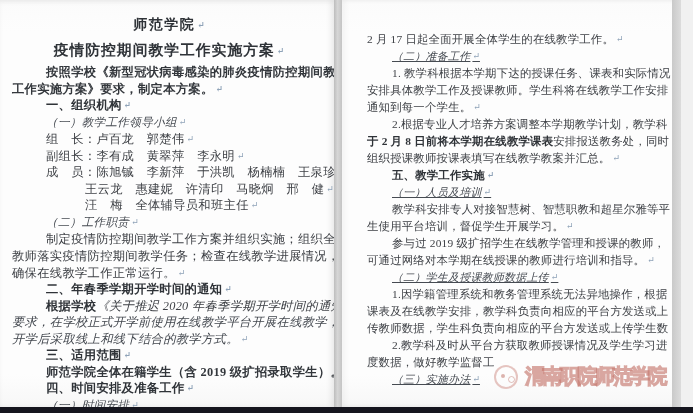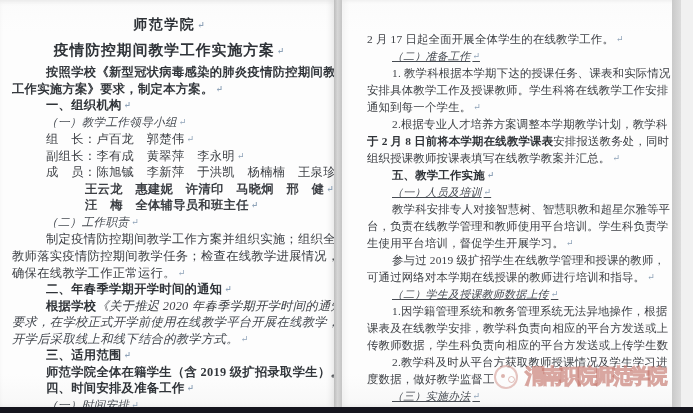--- a/index.html
+++ b/index.html
@@ -44,21 +44,21 @@
   .line{white-space:nowrap;font-size:12.3px;line-height:16.55px;letter-spacing:.3px;}
   .page-right .line{font-size:11.4px;line-height:17px;letter-spacing:.2px;}
   .s-title{text-align:center;font-weight:bold;font-size:14px;line-height:23px;letter-spacing:1.5px;color:#2f3338;}
   .s-sub{text-align:center;font-weight:bold;font-size:14.8px;line-height:26px;letter-spacing:1px;color:#2f3338;}
   .s-h{font-weight:bold;color:#2f3338;}
   .s-bb{font-weight:bold;color:#33373c;}
   .s-k{font-style:italic;font-size:11.6px;color:#464b52;}
   .page-right .s-k{font-size:11px;text-decoration:underline;}
   .s-kb{font-style:italic;color:#42474e;}
   .page-left .i1{padding-left:34px;}
-  .page-left .i2{padding-left:73px;font-weight:bold;}
+  .page-left .i2{padding-left:73px;}
   .page-right .i1{padding-left:25px;}
   .seg-b{font-weight:bold;color:#2f3338;}
   .seg-k{font-style:italic;}
   .mark{color:#8fa3b8;font-size:9px;margin-left:2px;vertical-align:1px;letter-spacing:0;}
   
   .watermark{
     position:absolute;left:494px;top:363px;display:flex;align-items:center;z-index:5;
     pointer-events:none;
   }
   .wm-logo{
@@ -126,21 +126,20 @@
         <div class="line s-k i1"><span>（二）准备工作</span><span class="mark">↵</span></div>
         <div class="line i1"><span>1. 教学科根据本学期下达的授课任务、课表和实际情况</span></div>
         <div class="line"><span>安排具体教学工作及授课教师。学生科将在线教学工作安排</span></div>
         <div class="line"><span>通知到每一个学生。</span><span class="mark">↵</span></div>
         <div class="line i1"><span>2.根据专业人才培养方案调整本学期教学计划，教学科</span></div>
         <div class="line"><span class="seg-b">于 2 月 8 日前将本学期在线教学课表</span><span>安排报送教务处，同时</span></div>
         <div class="line"><span>组织授课教师按课表填写在线教学教案并汇总。</span><span class="mark">↵</span></div>
         <div class="line s-h i1"><span>五、教学工作实施</span><span class="mark">↵</span></div>
         <div class="line s-k i1"><span>（一）人员及培训</span><span class="mark">↵</span></div>
         <div class="line i1"><span>教学科安排专人对接智慧树、智慧职教和超星尔雅等平</span></div>
-        <div class="line"><span>台，负责在线教学管理和教师使用平台培训。学生科负责学</span></div>
         <div class="line"><span>生使用平台培训，督促学生开展学习。</span><span class="mark">↵</span></div>
         <div class="line i1"><span>参与过 2019 级扩招学生在线教学管理和授课的教师，</span></div>
         <div class="line"><span>可通过网络对本学期在线授课的教师进行培训和指导。</span><span class="mark">↵</span></div>
         <div class="line s-k i1"><span>（二）学生及授课教师数据上传</span><span class="mark">↵</span></div>
         <div class="line i1"><span>1.因学籍管理系统和教务管理系统无法异地操作，根据</span></div>
         <div class="line"><span>课表及在线教学安排，教学科负责向相应的平台方发送或上</span></div>
         <div class="line"><span>传教师数据，学生科负责向相应的平台方发送或上传学生数</span></div>
         <div class="line i1"><span>2.教学科及时从平台方获取教师授课情况及学生学习进</span></div>
         <div class="line"><span>度数据，做好教学监督工</span></div>
         <div class="line s-k i1"><span>（三）实施办法</span><span class="mark">↵</span></div>

